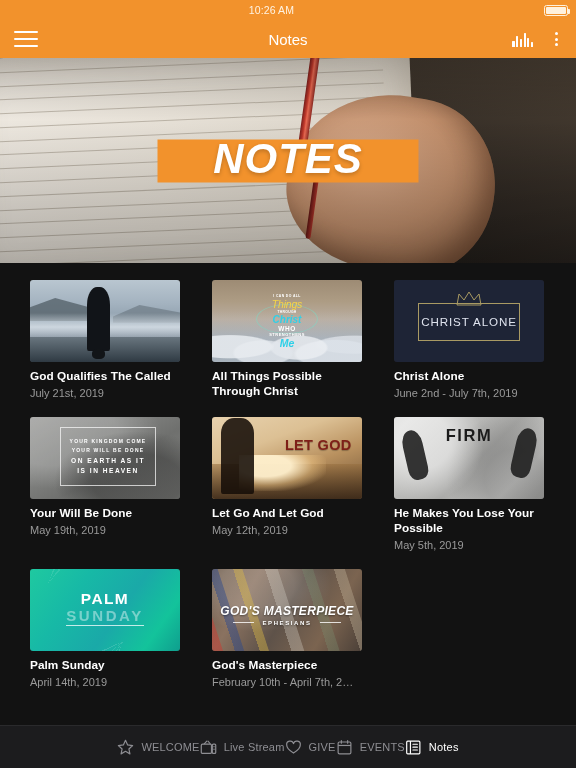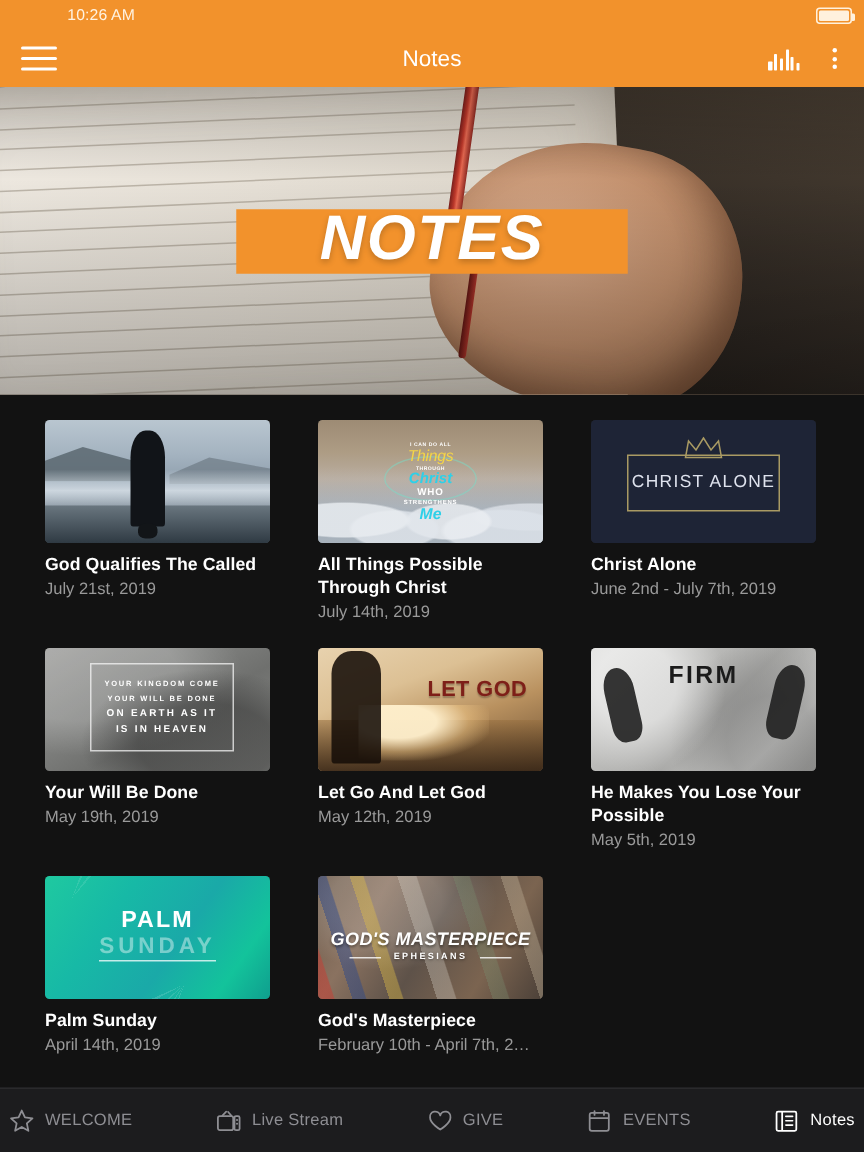--- a/index.html
+++ b/index.html
@@ -10,21 +10,21 @@
     overflow:hidden;
   }
   #app { position:relative; width:576px; height:768px; background:#121212; }
 
   
   .statusbar {
     height:20px; background:#F2922C; display:flex; align-items:center;
     padding:0 8px; color:#FFF3E2; font-size:10px; letter-spacing:.2px;
   }
   .sb-left { display:flex; align-items:center; gap:5px;margin-top:48px; }
-  .sb-center { flex:1; font-size:10.5px; color:#FFF3E2; letter-spacing:.1px; }
+  .sb-center { flex:1; text-align:center; font-size:10.5px; color:#FFF3E2; letter-spacing:.1px; }
   .sb-right { display:flex; align-items:center; justify-content:flex-end; width:70px; }
   .wifi { width:11px; height:9px; position:relative; }
   .batt {
     width:24px; height:11px; border:1.2px solid #FFF1DD; border-radius:2.5px;
     position:relative; display:block;
   }
   .batt::after {
     content:""; position:absolute; right:-3px; top:3px; width:1.8px; height:5px;
     background:#FFF1DD; border-radius:0 1px 1px 0;
   }
@@ -208,21 +208,21 @@
     font-weight:bold; font-style:italic; letter-spacing:.3px; text-shadow:0 1px 2px rgba(0,0,0,.45); }
   .t-master .m2 { position:absolute; left:0; right:0; top:62%; text-align:center; color:#fff; font-size:6px;
     font-weight:bold; letter-spacing:1.6px; text-shadow:0 1px 2px rgba(0,0,0,.5); }
   .t-master .mrule-l, .t-master .mrule-r { position:absolute; top:65.5%; height:1px; background:rgba(255,255,255,.8); width:14%; }
   .t-master .mrule-l { left:14%; } .t-master .mrule-r { right:14%; }
 
   
   .tabbar {
     position:absolute; left:0; right:0; bottom:0; height:43px;
     background:#1c1c1e; border-top:1px solid #2a2a2c;
-    display:flex; align-items:center; justify-content:space-between; padding:0 6px;
+    display:flex; align-items:center; justify-content:center; padding:0 6px;
   }
   .tab { display:flex; align-items:center; gap:7px; color:#8e8e93; cursor:pointer; }
   .tab.active { color:#ffffff; }
   .tab-label { font-size:11px; letter-spacing:.2px; }
   .tab svg { display:block; }
 </style>
 </head>
 <body>
 
 <div id="app">
@@ -329,21 +329,20 @@
             <div class="l2">Things</div>
             <div class="l3">THROUGH</div>
             <div class="l4">Christ</div>
             <div class="l5">WHO</div>
             <div class="l6">STRENGTHENS</div>
             <div class="l7">Me</div>
           </div>
         </div>
       </div>
       <div class="card-title">All Things Possible Through Christ</div>
-      <div class="card-date">July 14th, 2019</div>
     </div>
 
     <div class="card">
       <div class="thumb">
         <div class="t-christ">
           <div class="crown">
             <svg width="26" height="15" viewBox="0 0 26 15">
               <path d="M1 14 L3 3 L8 9 L13 1 L18 9 L23 3 L25 14 Z" fill="none" stroke="#a99a63" stroke-width="1"></path>
             </svg>
           </div>

